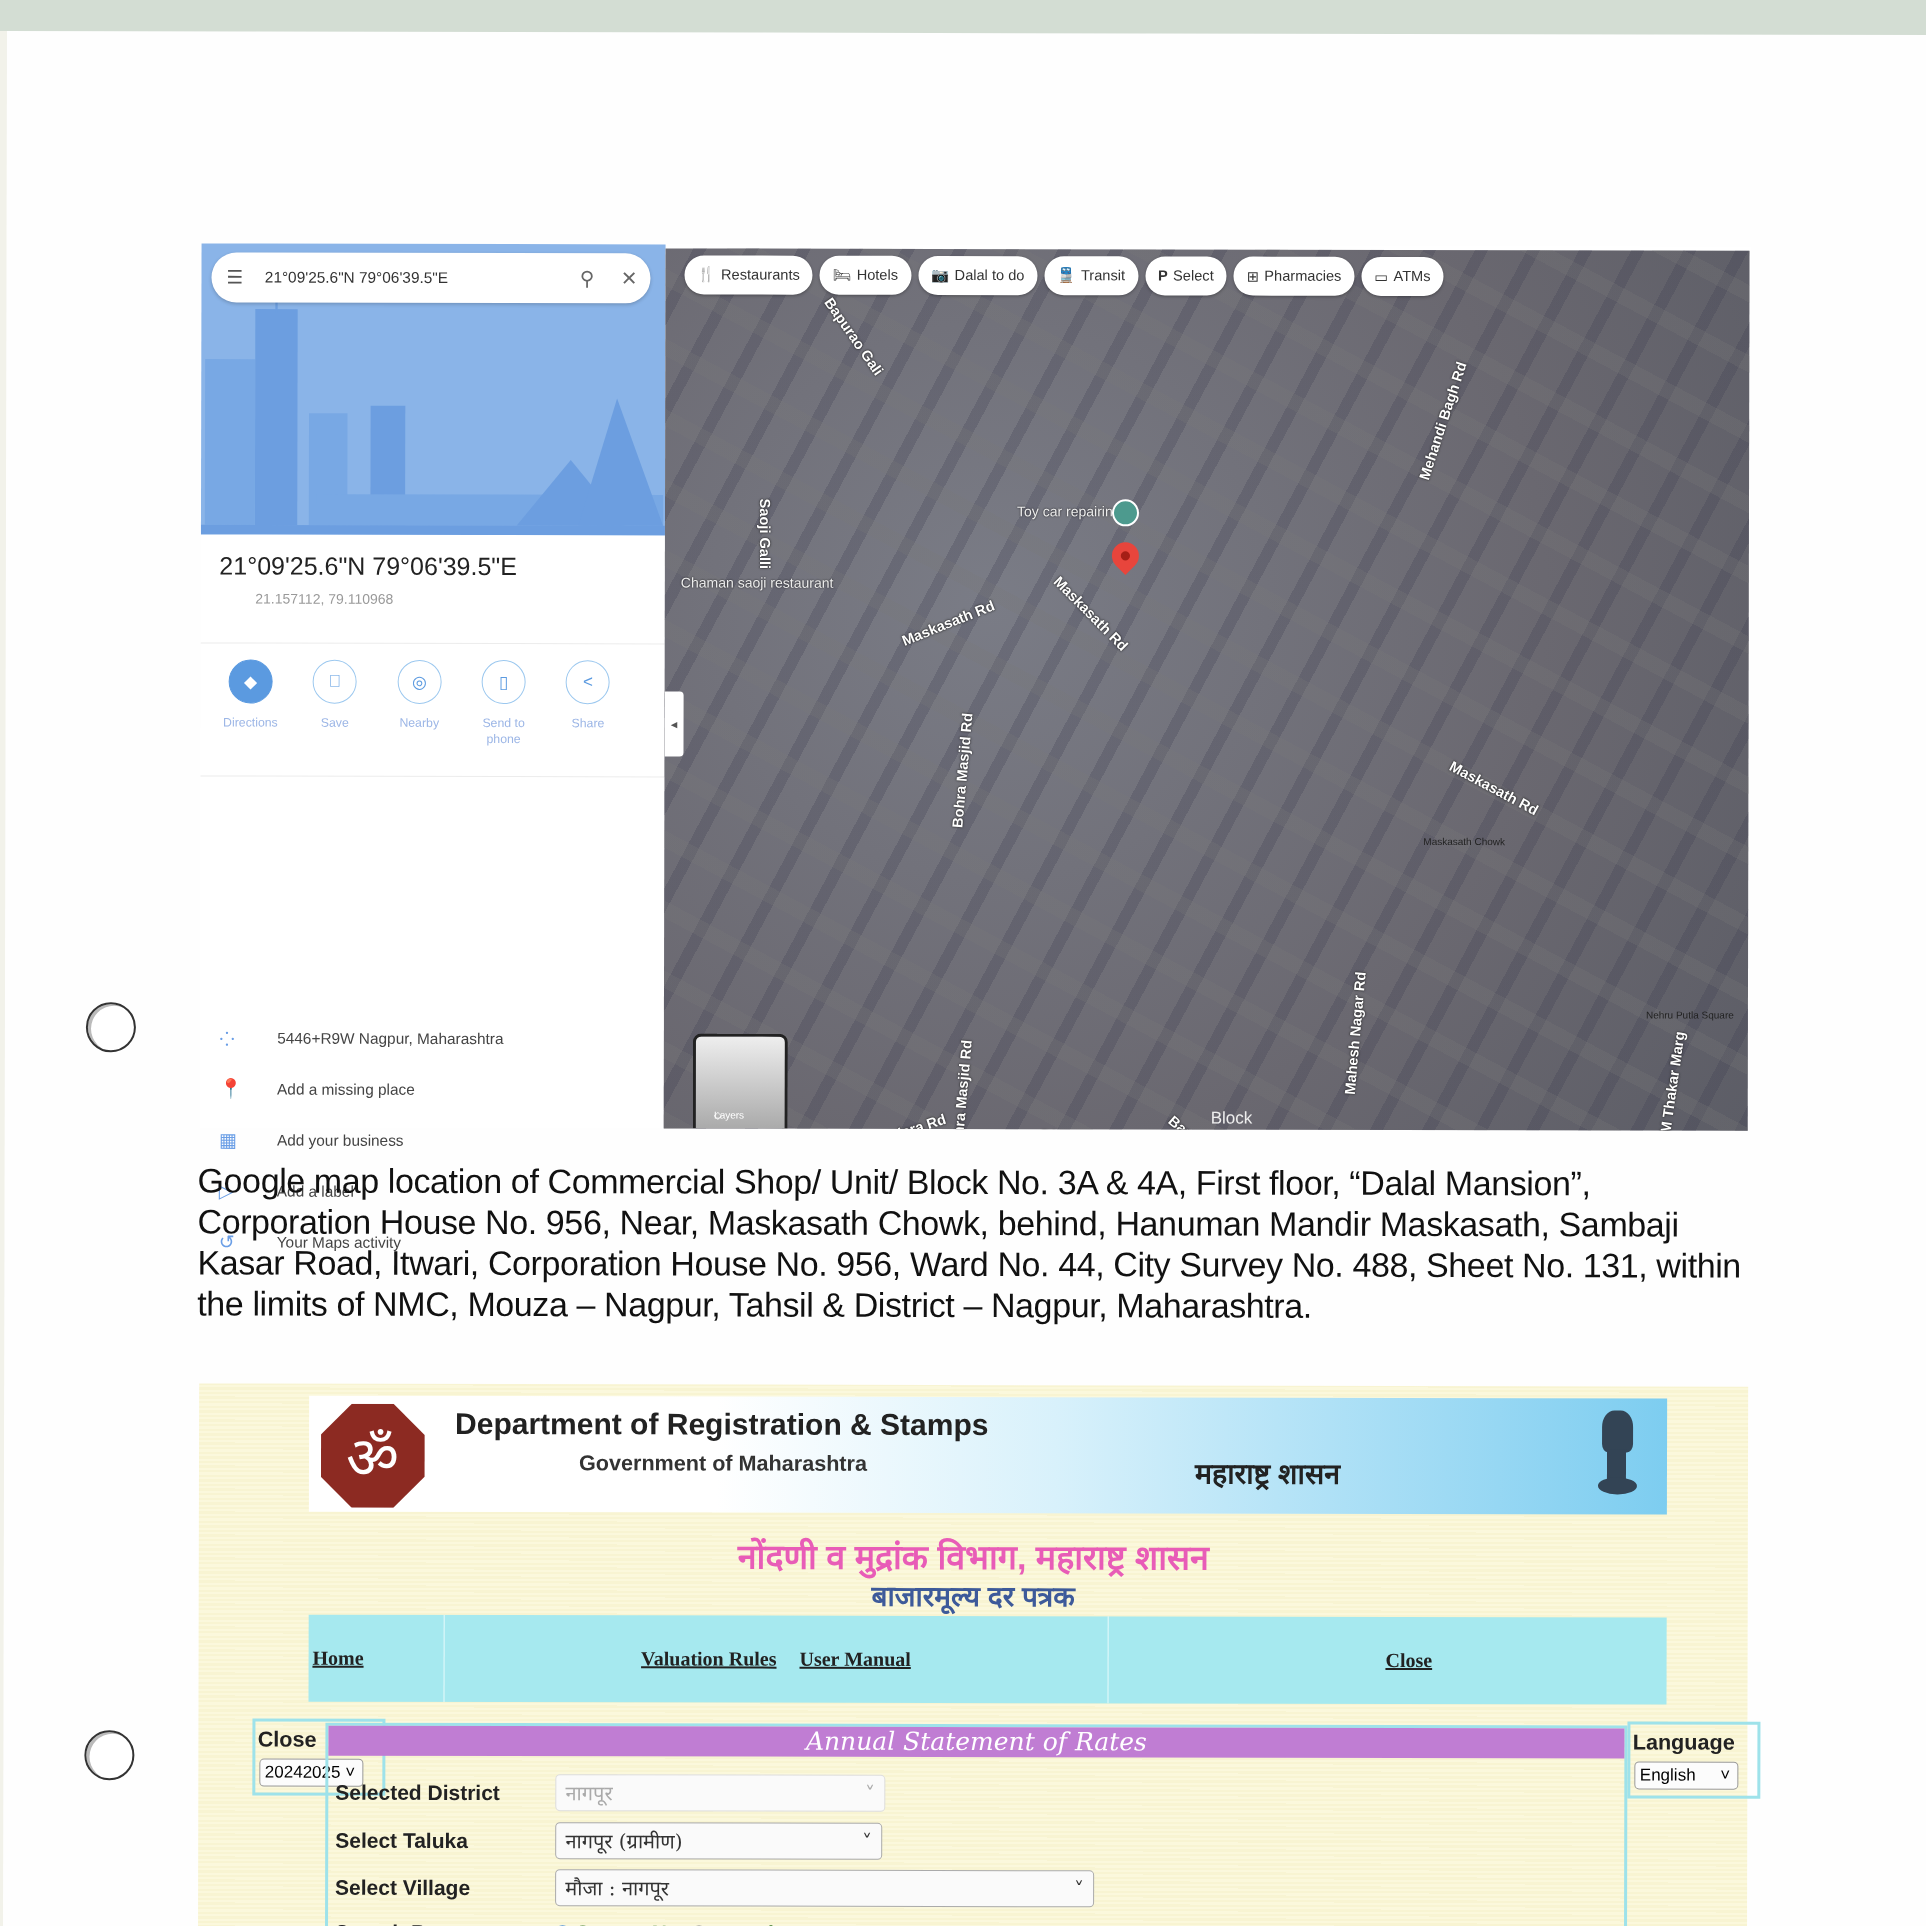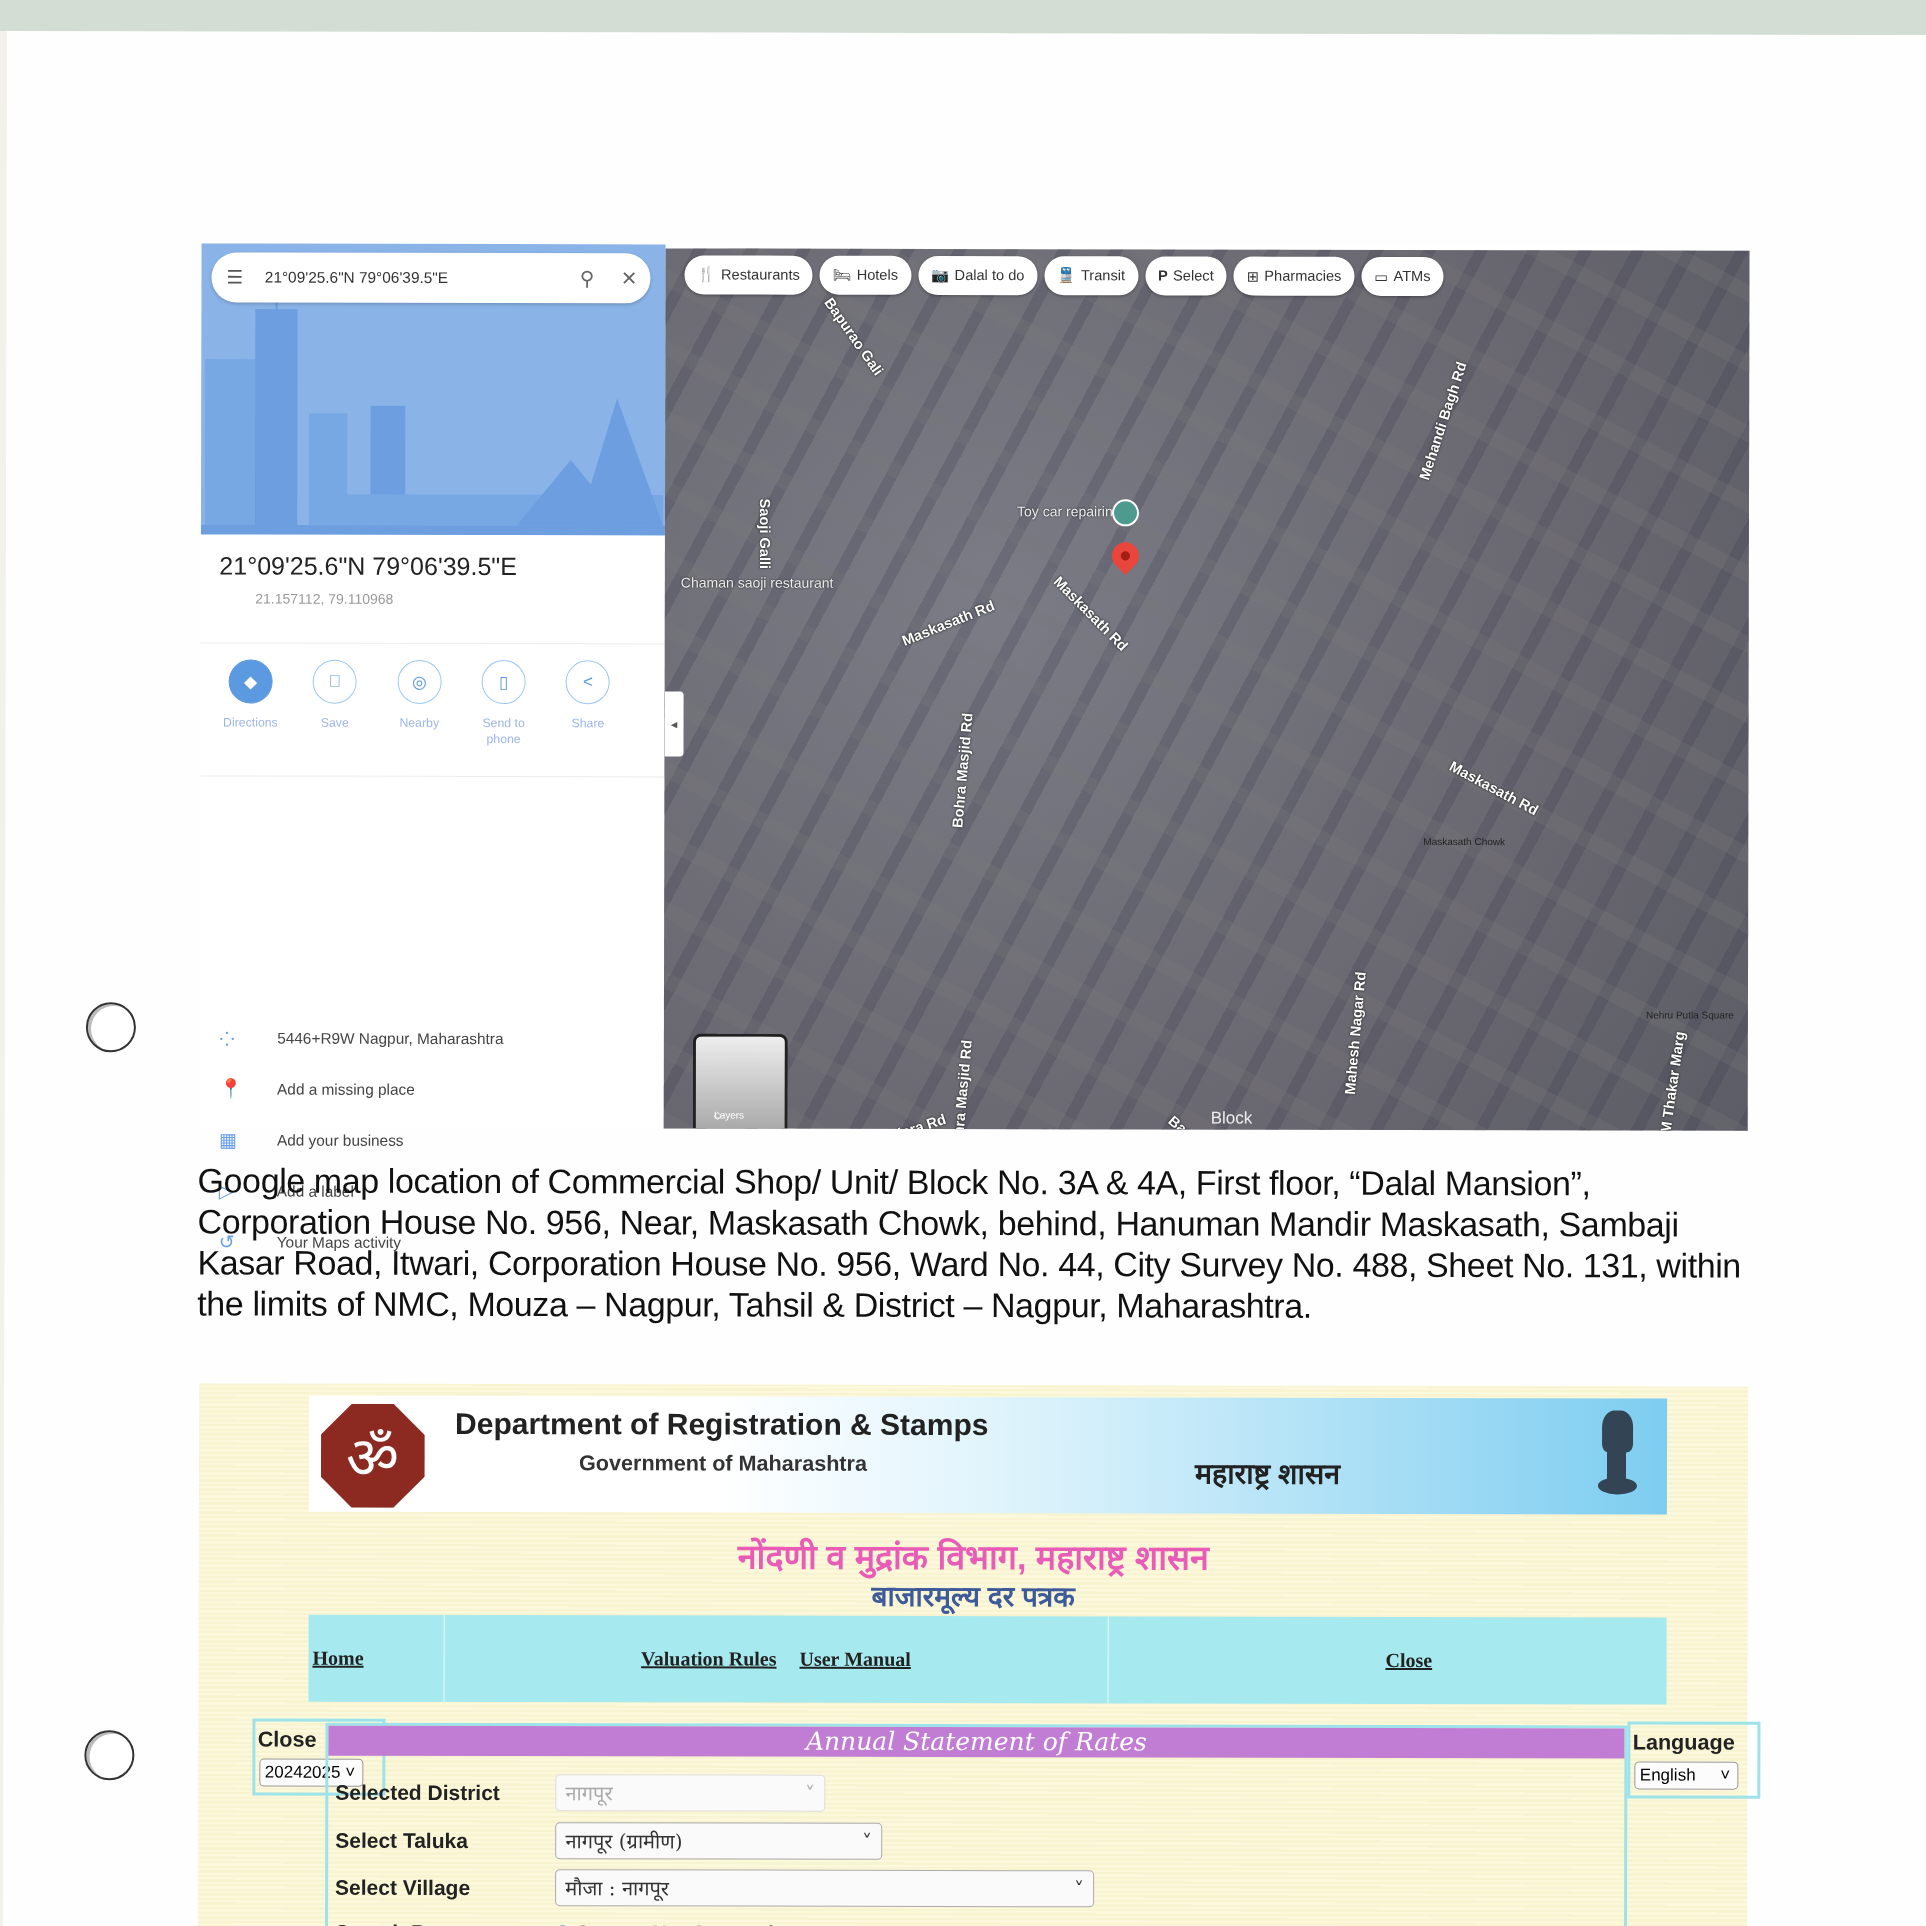--- a/index.html
+++ b/index.html
@@ -294,21 +294,21 @@
           <span>English</span>
           <span>˅</span>
         </div>
     </div>
 
     <div class="form-panel">
       <div class="form-head">Annual Statement of Rates</div>
 
       <div class="frow" style="top:48px;">
         <span class="flabel">Selected District</span>
-        <div class="fselect disabled" style="width:270px;">
+        <div class="fselect disabled" style="width:330px;">
             <span>नागपूर</span>
             <span>˅</span>
           </div>
       </div>
       <div class="frow" style="top:96px;">
         <span class="flabel">Select Taluka</span>
         <div class="fselect" style="width:327px;">
             <span>नागपूर (ग्रामीण)</span>
             <span>˅</span>
           </div>

